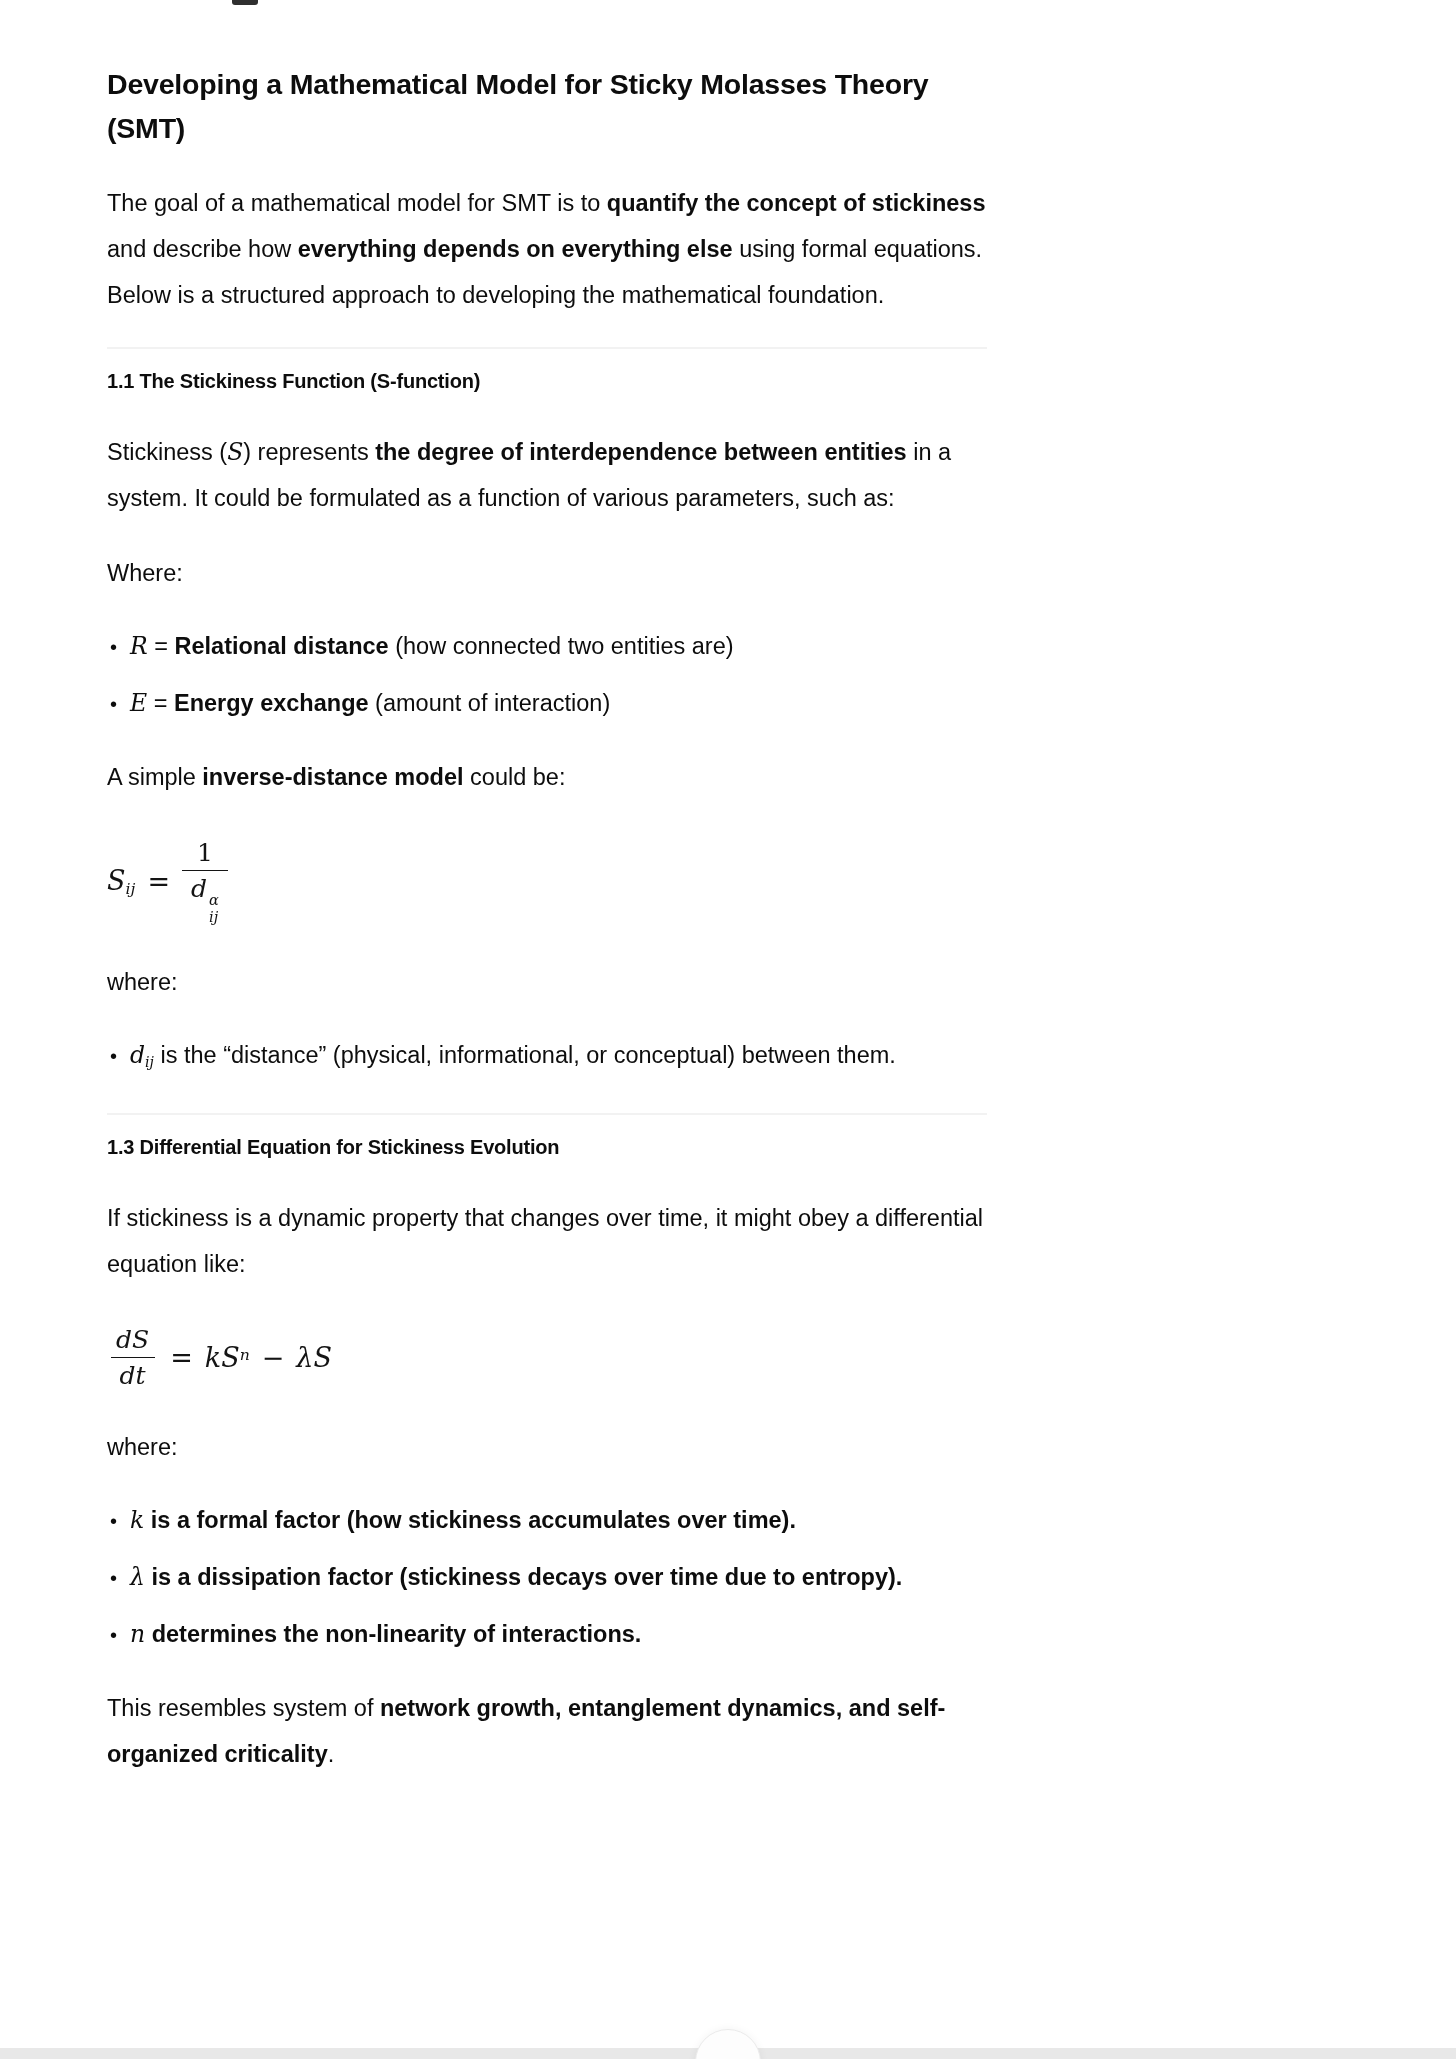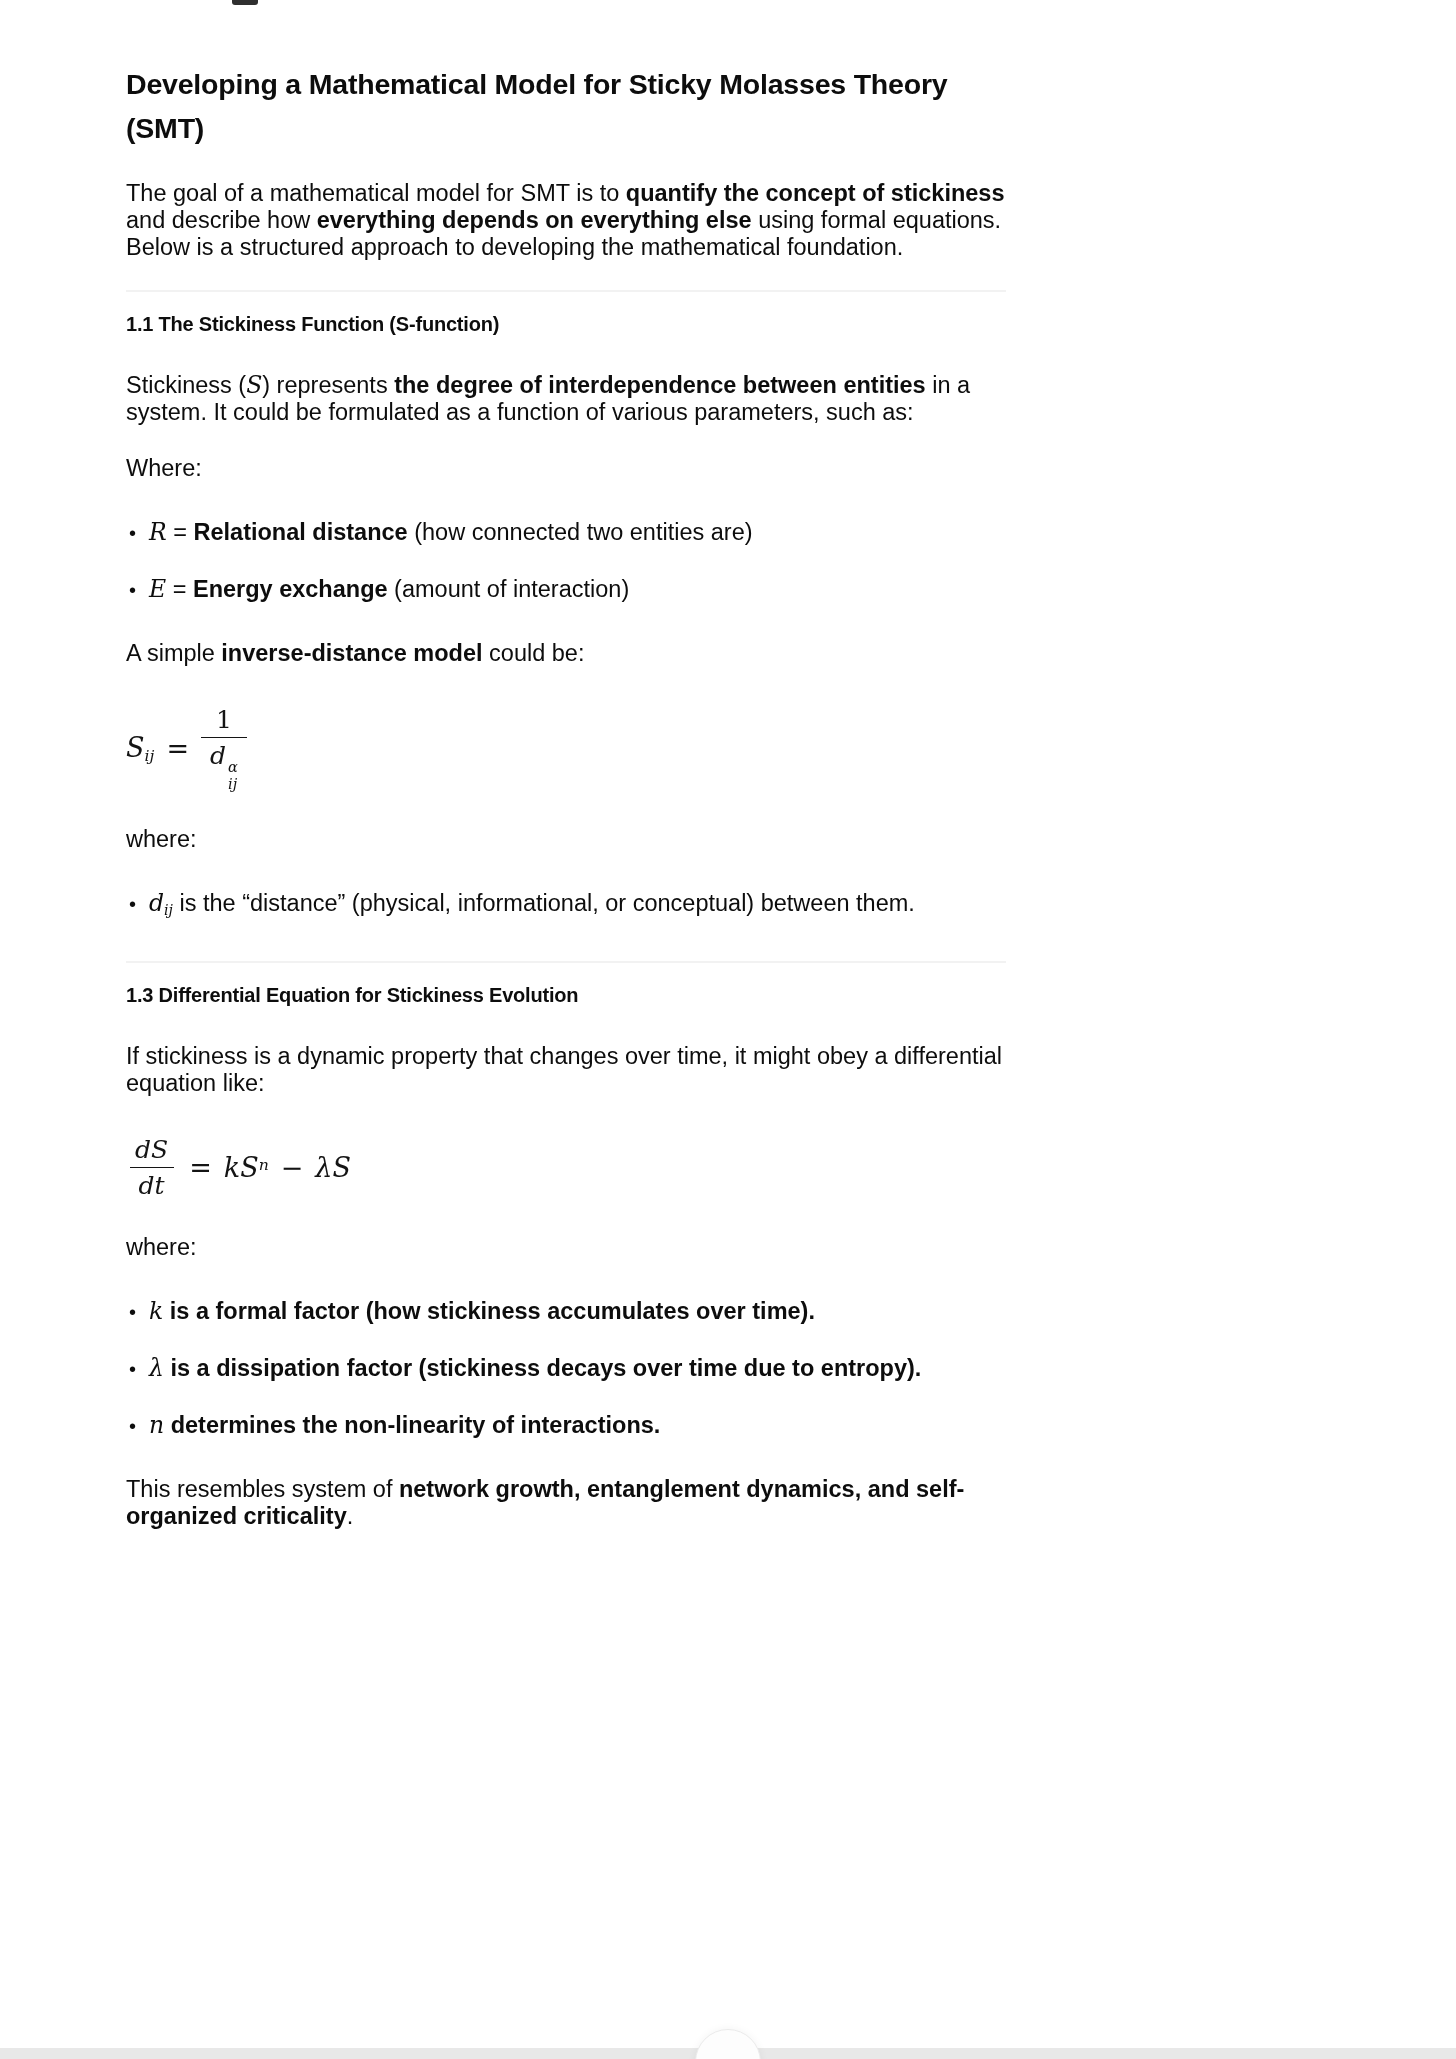--- a/index.html
+++ b/index.html
@@ -3,24 +3,24 @@
 <meta charset="utf-8">
 <style>
   html,body{margin:0;padding:0;}
   body{
     width:1456px;height:2059px;overflow:hidden;position:relative;
     background:#ffffff;color:#0d0d0d;
     font-family:"Liberation Sans",sans-serif;
   }
   .page{position:absolute;inset:0;}
   .top-mark{position:absolute;left:232px;top:0;width:26px;height:5px;background:#2f2f2f;border-radius:0 0 3px 3px;}
-  .doc{position:absolute;left:126px;top:62px;width:880px;}
+  .doc{position:absolute;left:107px;top:62px;width:880px;}
   h1{font-size:28.5px;line-height:44px;margin:0 0 30px;font-weight:700;letter-spacing:-0.2px;}
   h2{font-size:20px;line-height:36px;margin:12px 0 30px;font-weight:700;letter-spacing:-0.2px;}
-  p{font-size:23.5px;line-height:27px;margin:0 0 29px;}
+  p{font-size:23.5px;line-height:46px;margin:0 0 29px;}
   .b{font-weight:700;}
   ul{list-style:none;margin:0 0 30px;padding:0;}
   li{font-size:23.5px;line-height:42px;margin:0 0 15px;padding-left:23px;position:relative;}
   li::before{content:"\2022";position:absolute;left:3px;top:1px;font-size:20px;color:#0d0d0d;}
   .math{font-family:"DejaVu Serif",serif;font-style:italic;}
   .math sub,.math sup{font-size:60%;font-style:italic;}
   sub{vertical-align:-0.25em;}
   sup{vertical-align:0.45em;}
   hr.sep{border:none;height:2px;background:#f2f2f2;margin:0 0 14px;}
   .formula{display:flex;align-items:center;gap:12px;font-size:27px;font-family:"DejaVu Serif",serif;margin:38px 0 34px;color:#141414;}

